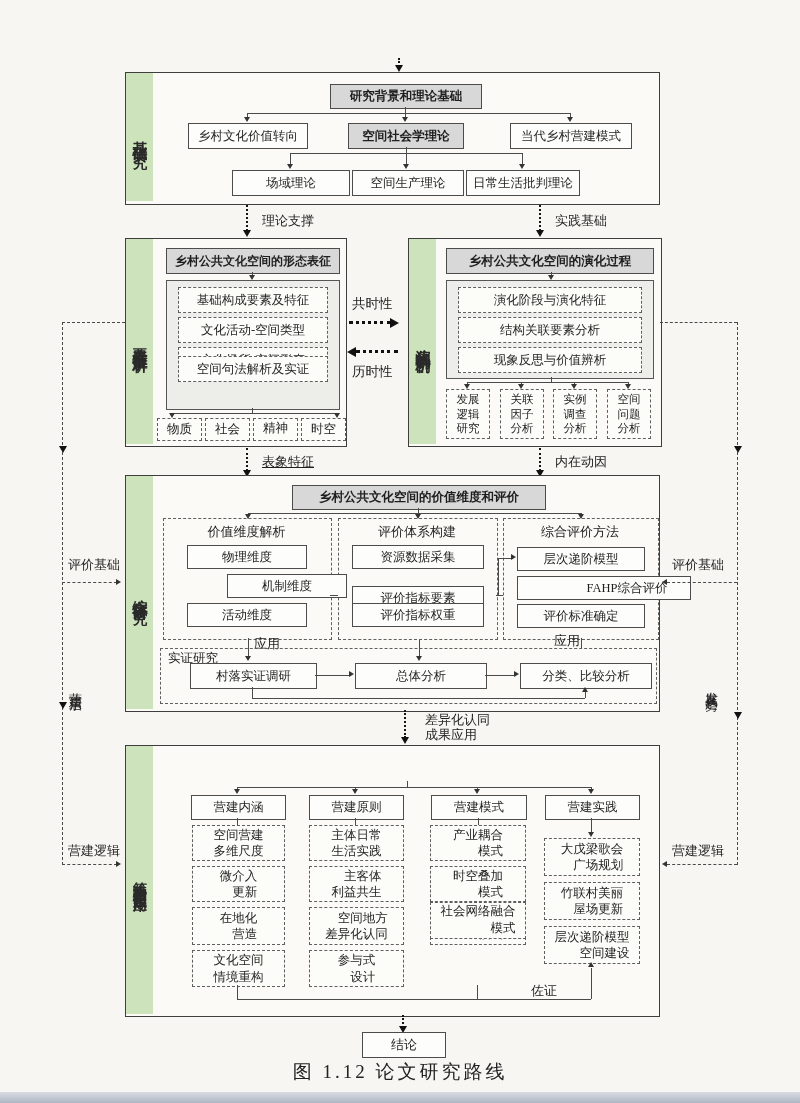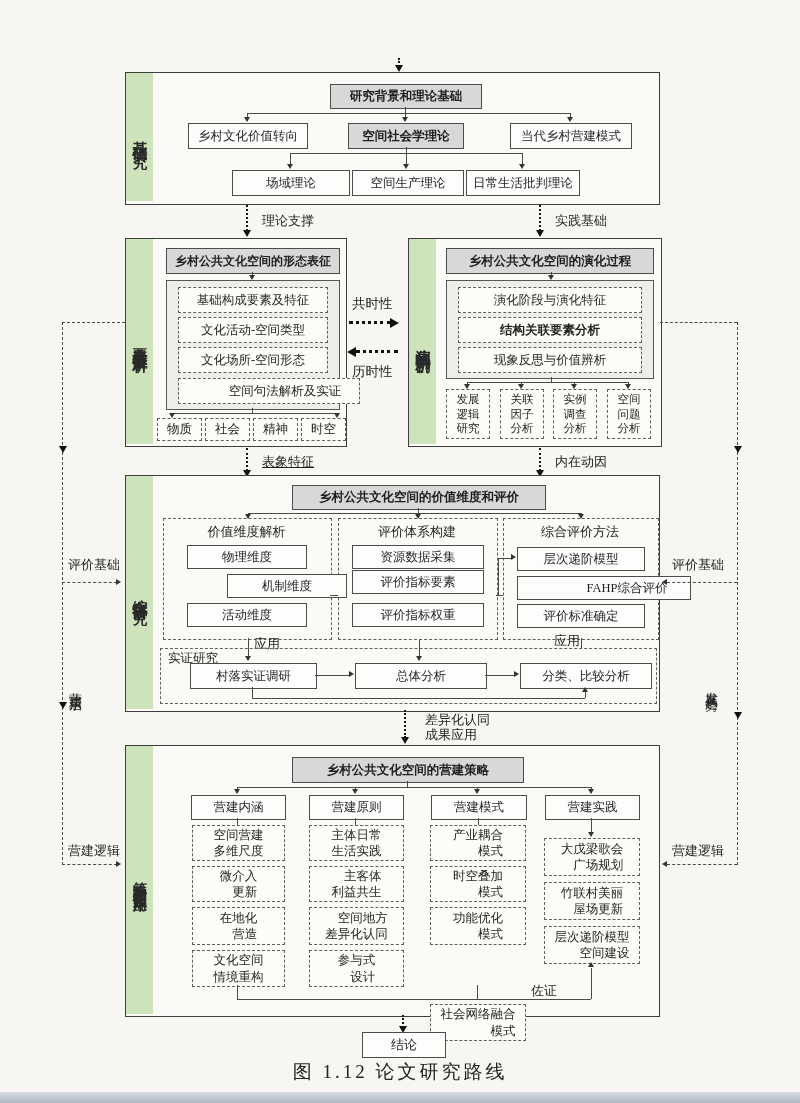--- a/index.html
+++ b/index.html
@@ -79,45 +79,45 @@
 
   <div class="sec" style="left:125px;top:238px;width:220px;height:207px;"></div>
   <div class="side" style="left:126px;top:239px;width:27px;height:205px;letter-spacing:2px;">要素特征解析</div>
   <div class="bx gray" style="left:166px;top:248px;width:172px;height:24px;font-size:12px;">乡村公共文化空间的形态表征</div>
   <div class="vl" style="left:252px;top:272px;height:5px;"></div>
   <div class="tds" style="left:249px;top:275px;"></div>
   <div class="inner" style="left:166px;top:280px;width:172px;height:128px;"></div>
   <div class="dash" style="left:178px;top:287px;width:148px;height:24px;">基础构成要素及特征</div>
   <div class="dash" style="left:178px;top:317px;width:148px;height:24px;">文化活动-空间类型</div>
   <div class="dash" style="left:178px;top:347px;width:148px;height:24px;">文化场所-空间形态</div>
-  <div class="dash" style="left:178px;top:378px;width:148px;height:24px;padding-left:32px;">空间句法解析及实证</div>
+  <div class="dash" style="left:178px;top:356px;width:148px;height:24px;">空间句法解析及实证</div>
   <div class="vl" style="left:252px;top:408px;height:5px;"></div>
   <div class="hl" style="left:172px;top:413px;width:166px;"></div>
   <div class="tds" style="left:169px;top:413px;"></div>
   <div class="tds" style="left:334px;top:413px;"></div>
   <div class="dash" style="left:157px;top:418px;width:43px;height:21px;">物质</div>
   <div class="dash" style="left:205px;top:418px;width:43px;height:21px;">社会</div>
-  <div class="dash" style="left:253px;top:418px;width:43px;height:21px;">精神</div>
+  <div class="dash" style="left:253px;top:418px;width:43px;height:21px;font-family:Liberation Mono, monospace;">精神</div>
   <div class="dash" style="left:301px;top:418px;width:43px;height:21px;">时空</div>
 
   <div class="lbl" style="left:352px;top:295px;font-size:13.5px;">共时性</div>
   <div class="hdot" style="left:349px;top:321px;width:42px;"></div>
   <div class="trb" style="left:390px;top:318px;"></div>
   <div class="tlb" style="left:347px;top:347px;"></div>
   <div class="hdot" style="left:356px;top:350px;width:42px;"></div>
   <div class="lbl" style="left:352px;top:363px;font-size:13.5px;">历时性</div>
 
   <div class="sec" style="left:408px;top:238px;width:252px;height:207px;"></div>
   <div class="side" style="left:409px;top:239px;width:27px;height:205px;letter-spacing:2px;">演化机制剖析</div>
   <div class="bx gray" style="left:446px;top:248px;width:206px;height:24px;">乡村公共文化空间的演化过程</div>
   <div class="vl" style="left:551px;top:272px;height:5px;"></div>
   <div class="tds" style="left:548px;top:275px;"></div>
   <div class="inner" style="left:446px;top:280px;width:206px;height:97px;"></div>
   <div class="dash" style="left:458px;top:287px;width:182px;height:24px;">演化阶段与演化特征</div>
-  <div class="dash" style="left:458px;top:317px;width:182px;height:24px;font-weight:bold;">结构关联要素分析</div>
+  <div class="dash" style="left:458px;top:317px;width:182px;height:24px;">结构关联要素分析</div>
   <div class="dash" style="left:458px;top:347px;width:182px;height:24px;">现象反思与价值辨析</div>
   <div class="vl" style="left:551px;top:377px;height:5px;"></div>
   <div class="hl" style="left:467px;top:382px;width:161px;"></div>
   <div class="vl" style="left:467px;top:382px;height:4px;"></div>
   <div class="vl" style="left:521px;top:382px;height:4px;"></div>
   <div class="vl" style="left:574px;top:382px;height:4px;"></div>
   <div class="vl" style="left:628px;top:382px;height:4px;"></div>
   <div class="tds" style="left:464px;top:384px;"></div>
   <div class="tds" style="left:518px;top:384px;"></div>
   <div class="tds" style="left:571px;top:384px;"></div>
@@ -156,21 +156,21 @@
   <div class="dcol" style="left:163px;top:518px;width:167px;height:120px;"></div>
   <div class="dcol" style="left:338px;top:518px;width:158px;height:120px;"></div>
   <div class="dcol" style="left:503px;top:518px;width:154px;height:120px;"></div>
   <div class="lbl" style="left:163px;top:523px;width:167px;text-align:center;">价值维度解析</div>
   <div class="lbl" style="left:338px;top:523px;width:158px;text-align:center;">评价体系构建</div>
   <div class="lbl" style="left:503px;top:523px;width:154px;text-align:center;">综合评价方法</div>
   <div class="bx" style="left:187px;top:545px;width:118px;height:22px;">物理维度</div>
   <div class="bx" style="left:187px;top:574px;width:118px;height:22px;margin-left:40px;">机制维度</div>
   <div class="bx" style="left:187px;top:603px;width:118px;height:22px;">活动维度</div>
   <div class="bx" style="left:352px;top:545px;width:130px;height:22px;">资源数据采集</div>
-  <div class="bx" style="left:352px;top:570px;width:130px;height:22px;">评价指标要素</div>
+  <div class="bx" style="left:352px;top:586px;width:130px;height:22px;">评价指标要素</div>
   <div class="bx" style="left:352px;top:603px;width:130px;height:22px;">评价指标权重</div>
   <div class="bx" style="left:517px;top:547px;width:126px;height:22px;">层次递阶模型</div>
   <div class="bx" style="left:517px;top:576px;width:126px;height:22px;padding-left:46px;">FAHP综合评价</div>
   <div class="bx" style="left:517px;top:604px;width:126px;height:22px;">评价标准确定</div>
   <div class="hl" style="left:330px;top:595px;width:8px;"></div>
   <div class="hl" style="left:496px;top:595px;width:7px;"></div>
   <div class="vl" style="left:498px;top:558px;height:37px;"></div>
   <div class="hl" style="left:498px;top:558px;width:14px;"></div>
   <div class="trs" style="left:511px;top:554px;"></div>
   <div class="lbl" style="left:254px;top:635px;">应用</div>
@@ -194,21 +194,20 @@
   <div class="vl" style="left:585px;top:692px;height:6px;"></div>
   <div class="tus" style="left:582px;top:687px;"></div>
 
   <div class="vdot" style="left:404px;top:710px;height:28px;"></div>
   <div class="tdb" style="left:401px;top:737px;"></div>
   <div class="lbl" style="left:425px;top:711px;">差异化认同</div>
   <div class="lbl" style="left:425px;top:726px;">成果应用</div>
 
   <div class="sec" style="left:125px;top:745px;width:533px;height:270px;"></div>
   <div class="side" style="left:126px;top:746px;width:27px;height:268px;letter-spacing:2px;font-size:14px;">策略构建与实践应用</div>
-  <div class="bx gray" style="left:292px;top:757px;width:230px;height:24px;">乡村公共文化空间的营建策略</div>
   <div class="vl" style="left:407px;top:781px;height:6px;"></div>
   <div class="hl" style="left:237px;top:787px;width:354px;"></div>
   <div class="vl" style="left:237px;top:787px;height:4px;"></div>
   <div class="vl" style="left:355px;top:787px;height:4px;"></div>
   <div class="vl" style="left:477px;top:787px;height:4px;"></div>
   <div class="vl" style="left:591px;top:787px;height:4px;"></div>
   <div class="tds" style="left:234px;top:789px;"></div>
   <div class="tds" style="left:352px;top:789px;"></div>
   <div class="tds" style="left:474px;top:789px;"></div>
   <div class="tds" style="left:588px;top:789px;"></div>
@@ -236,21 +235,21 @@
   <div class="dash" style="left:309px;top:907px;width:93px;height:36px;">空间地方
 差异化认同</div>
   <div class="dash" style="left:309px;top:950px;width:93px;height:35px;">参与式
 设计</div>
   <div class="dash" style="left:430px;top:825px;width:94px;height:34px;">产业耦合
 模式</div>
   <div class="dash" style="left:430px;top:866px;width:94px;height:34px;">时空叠加
 模式</div>
   <div class="dash" style="left:430px;top:907px;width:94px;height:36px;">功能优化
 模式</div>
-  <div class="dash" style="left:430px;top:1004px;width:94px;height:35px;">社会网络融合
+  <div class="dash" style="left:430px;top:902px;width:94px;height:35px;font-family:Liberation Mono, monospace;">社会网络融合
 模式</div>
   <div class="dash" style="left:544px;top:838px;width:94px;height:36px;">大戊梁歌会
 广场规划</div>
   <div class="dash" style="left:544px;top:882px;width:94px;height:36px;">竹联村美丽
 屋场更新</div>
   <div class="dash" style="left:544px;top:926px;width:94px;height:36px;">层次递阶模型
 空间建设</div>
   <div class="vl" style="left:237px;top:985px;height:14px;"></div>
   <div class="vl" style="left:477px;top:985px;height:14px;"></div>
   <div class="hl" style="left:237px;top:999px;width:354px;"></div>

